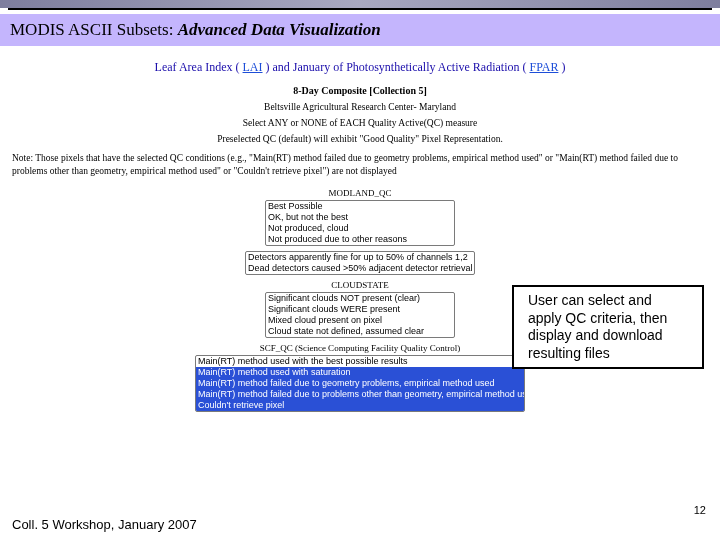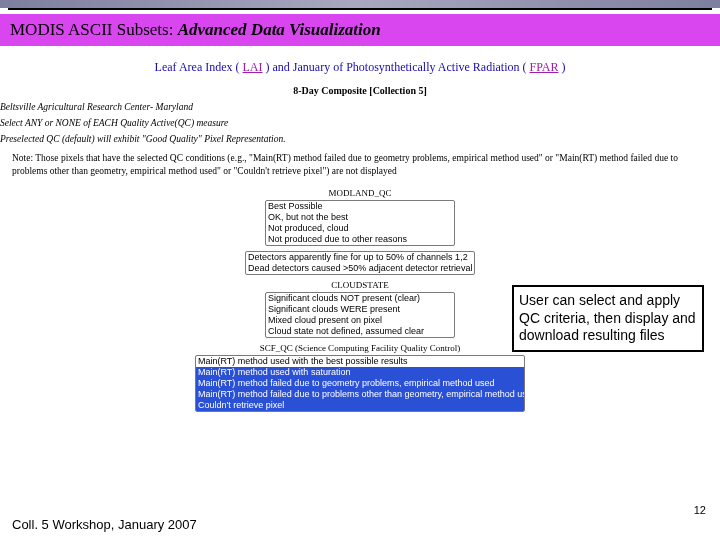--- a/index.html
+++ b/index.html
@@ -1,33 +1,33 @@
 <!DOCTYPE html>
 <html><head>
 <meta charset="utf-8">
 <style>
   * { box-sizing: border-box; }
   body { margin:0; padding:0; width:720px; height:540px; font-family: "Times New Roman", serif; background:#fff; color:#000; position:relative; overflow:hidden; }
   .topbar { height:8px; background: linear-gradient(to right,#7e7e9e,#a8a8c0,#7e7e9e); }
   hr.hline { border:none; border-top:2px solid #000; margin:0 8px 4px 8px; }
-  .title { background:#d946ef; padding:6px 10px; font-size:17px; font-family:"Times New Roman",serif; }
+  .title { background:#c4b5fd; padding:6px 10px; font-size:17px; font-family:"Times New Roman",serif; }
   .title .ital { font-style:italic; font-weight:bold; }
   .subtitle { text-align:center; font-family:"Times New Roman",serif; font-size:12px; color:#1a0dab; margin:14px 6px 10px 6px;}
-  .subtitle a { text-decoration:underline; color:#a21caf; }
+  .subtitle a { text-decoration:underline; color:#1d4ed8; }
   .section-label { text-align:center; font-size:10px; font-weight:bold; font-family:"Times New Roman",serif; margin:6px 0; }
-  .center-small { text-align:left; font-size:9.5px; font-family:"Times New Roman",serif; margin:6px 0;font-style:italic;}
+  .center-small { text-align:center; font-size:9.5px; font-family:"Times New Roman",serif; margin:6px 0;}
   .note { font-size:9.5px; font-family:"Times New Roman",serif; margin:8px 12px 10px 12px; line-height:1.35; }
   .qc-block { text-align:center; margin:4px 0; }
   .qc-heading { font-size:9px; font-family:Liberation Serif, serif; text-align:center; margin-bottom:2px;}
   select.qc { font-family: Arial, sans-serif; font-size:9px; background:#fff; border:1px solid #7a7a7a; }
   select.qc.sm { width:190px; }
   select.qc.md { width:230px; }
   select.qc.lg { width:330px; }
   select.qc option.sel { background:#2a50d6; color:#fff; }
-  .callout { position:absolute; right:16px; top:285px; width:192px; border:2px solid #000; background:#fff; padding:5px 5px; font-size:14px; font-family:Arial,Helvetica,sans-serif; line-height:1.25; }
+  .callout { position:absolute; right:16px; top:285px; width:192px; border:2px solid #000; background:#fff; padding:5px 14px; font-size:14px; font-family:Arial,Helvetica,sans-serif; line-height:1.25; }
   .footer-left { position:absolute; left:12px; bottom:8px; font-size:13px; font-family:Arial,Helvetica,sans-serif; }
   .footer-right { position:absolute; right:14px; bottom:24px; font-size:11px; font-family:Arial,Helvetica,sans-serif; }
 </style>
 </head>
 <body>
 
 <div class="topbar"></div>
 <hr class="hline">
 <div class="title">
   <span>MODIS ASCII Subsets: </span><span class="ital">Advanced Data Visualization</span>

